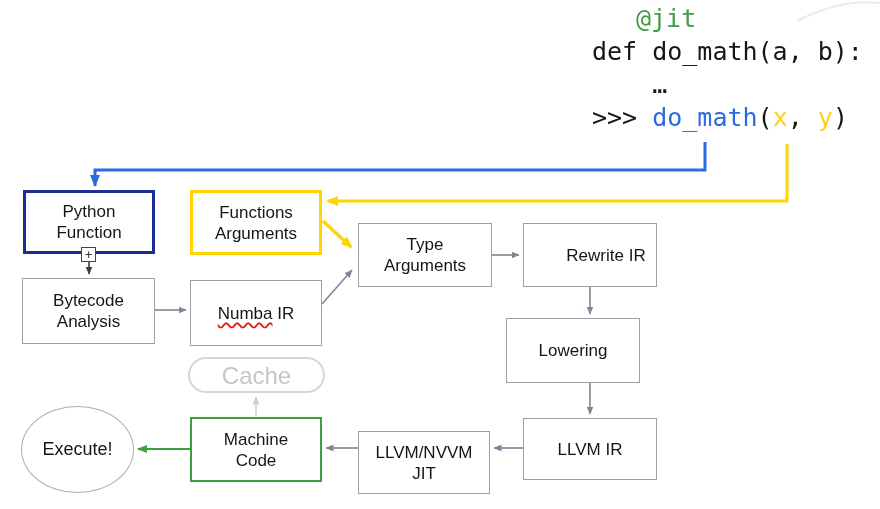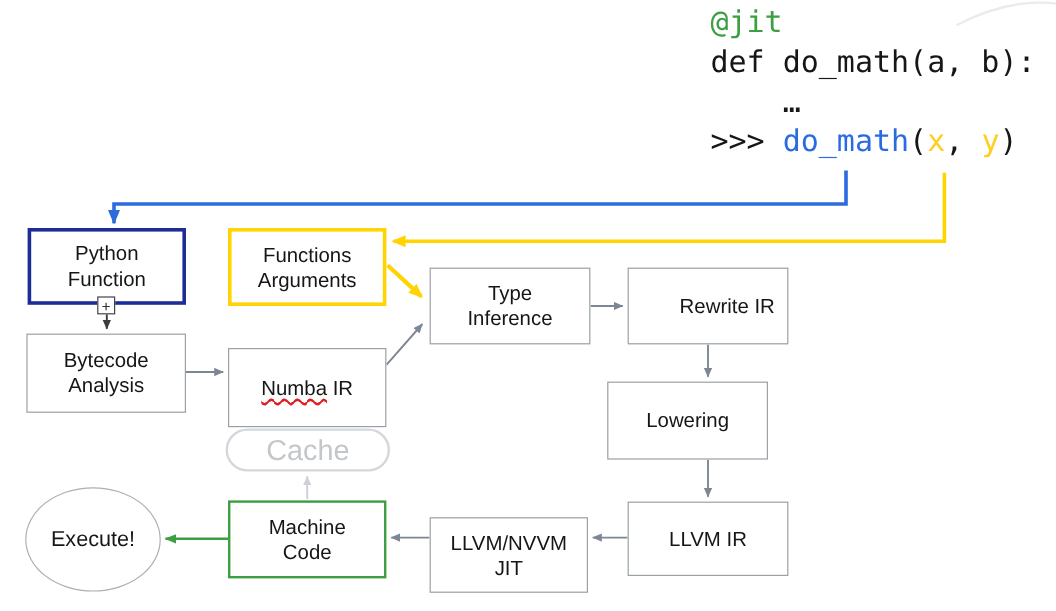--- a/index.html
+++ b/index.html
@@ -31,41 +31,41 @@
         font-size:17px;line-height:21px;color:#161616;white-space:pre-line;box-sizing:border-box;}
   .node.navy{border:3px solid var(--navy);}
   .node.yellow{border:3px solid var(--yellow);}
   .node.green{border:2px solid var(--green);}
   .node.pill{border:2px solid var(--cache-border);border-radius:18px;color:var(--cache-text);font-size:24px;}
   .node.ellipse{border-radius:50%;font-size:18px;border:1.5px solid #aab0b6;}
 
   #n-python{left:23px;top:190px;width:132px;height:64px;}
   #n-funcargs{left:190px;top:190px;width:132px;height:65px;}
   #n-bytecode{left:22px;top:278px;width:133px;height:66px;}
-  #n-numbair{left:190px;top:290px;width:132px;height:66px;}
+  #n-numbair{left:190px;top:280px;width:132px;height:66px;}
   #n-typeinf{left:358px;top:223px;width:134px;height:64px;}
   #n-rewrite{left:523px;top:223px;width:134px;height:64px;padding-left:32px;}
   #n-lowering{left:506px;top:318px;width:134px;height:65px;}
   #n-llvmir{left:523px;top:418px;width:134px;height:62px;}
   #n-jit{left:358px;top:431px;width:132px;height:63px;}
   #n-machine{left:190px;top:417px;width:132px;height:65px;}
   #n-cache{left:188px;top:357px;width:137px;height:36px;}
   #n-execute{left:21px;top:406px;width:113px;height:87px;}
 
   .squiggle{text-decoration:underline wavy var(--squiggle-red) 1.5px;text-underline-offset:3px;}
 
   .plus-icon{position:absolute;left:81px;top:247px;width:15px;height:15px;box-sizing:border-box;
              border:1.3px solid #444;background:#fff;color:#333;display:flex;align-items:center;
              justify-content:center;font-size:12px;line-height:12px;z-index:5;
              font-family:"DejaVu Sans Mono", monospace;}
 
   .code{position:absolute;left:592px;top:2px;font-family:"DejaVu Sans Mono", monospace;
         font-size:25px;line-height:33px;color:#161616;}
   .code-line{white-space:pre;height:33px;}
-  .c-black{color:#161616;} .c-green{color:var(--code-green);}
+  .c-black{color:#161616;} .c-green{color:var(--code-green);margin-left:44px;}
   .c-blue{color:var(--code-blue);} .c-yellow{color:var(--code-yellow);}
 </style>
 </head>
 <body>
 
 <div class="canvas">
 
   <div class="code" id="code-block">
       <div class="code-line"><span class="c-green">@jit</span></div>
       <div class="code-line"><span class="c-black">def do_math(a, b):</span></div>
@@ -120,21 +120,21 @@
 Arguments</div>
 
   <div class="node" id="n-bytecode">Bytecode
 Analysis</div>
 
   <div class="node" id="n-numbair">
     <span><span class="squiggle">Numba</span><span> IR</span></span>
   </div>
 
   <div class="node" id="n-typeinf">Type
-Inference</div>
+Arguments</div>
 
   <div class="node" id="n-rewrite">Rewrite IR</div>
 
   <div class="node" id="n-lowering">Lowering</div>
 
   <div class="node" id="n-llvmir">LLVM IR</div>
 
   <div class="node" id="n-jit">LLVM/NVVM
 JIT</div>
 

